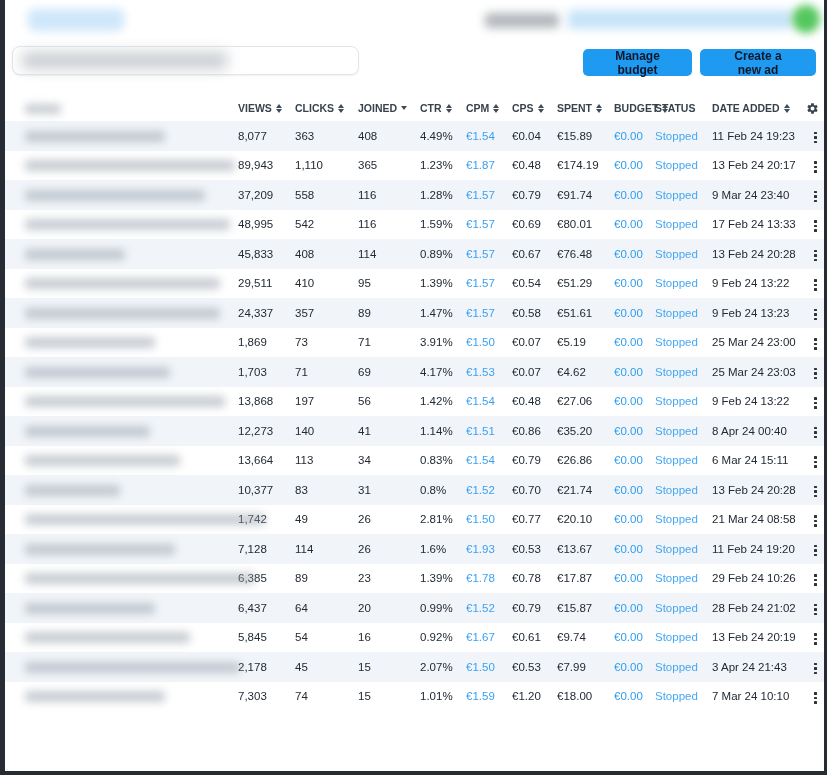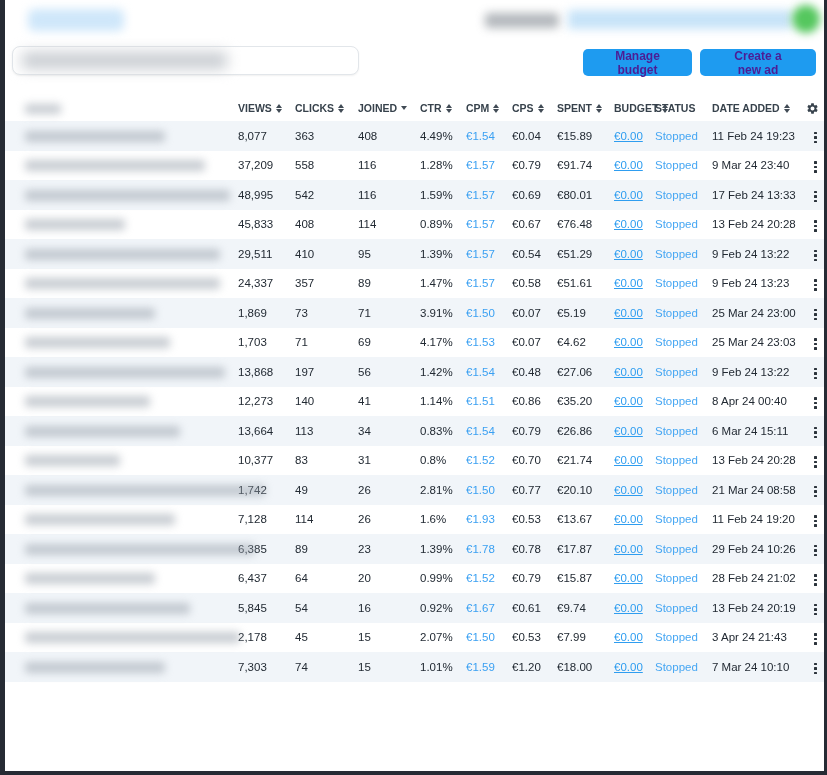--- a/index.html
+++ b/index.html
@@ -22,34 +22,34 @@
   .userlink{position:absolute;left:563px;top:10px;width:224px;height:19px;background:#c7e3f8;}
   .avatar{position:absolute;left:787px;top:5px;width:28px;height:28px;border-radius:50%;background:#55c75e;filter:blur(4px);}
   .search-wrap{position:absolute;left:7px;top:46px;width:347px;height:29px;}
   .search-wrap input{
     width:100%;height:100%;box-sizing:border-box;border:1px solid #e2e6ea;border-radius:8px;
     box-shadow:0 1px 2px rgba(0,0,0,.06);outline:none;padding:0 10px;font:12px "Liberation Sans",sans-serif;
   }
   .ph{position:absolute;left:10px;top:6px;width:205px;height:17px;background:#c9cdd2;filter:blur(7px);}
   .btn{
     position:absolute;top:49px;height:27px;border:none;border-radius:5px;cursor:pointer;
-    background:#1e9bf0;color:#4c1d95;font:bold 12px "Liberation Sans",sans-serif;padding:0 27px;
+    background:#1e9bf0;color:#0f172a;font:bold 12px "Liberation Sans",sans-serif;padding:0 27px;
   }
   #btn-budget{left:578px;width:109px;}
   #btn-create{left:695px;width:116px;}
   
   table{border-collapse:collapse;table-layout:fixed;width:819px;font-size:11.5px;color:#222a33;}
   th,td{padding:0;text-align:left;vertical-align:middle;white-space:nowrap;overflow:visible;}
   thead tr{height:26px;}
   th{font-size:10.5px;font-weight:bold;color:#37424c;}
   tbody tr{height:29.5px;}
   tbody tr:nth-child(odd){background:#f1f5f9;}
   .col-name{padding-left:20px;}
   td.blue-cpm{color:#3aa0f2;}
-  td.blue-budget{color:#2e9df0;text-decoration:underline;}
+  td.blue-budget{color:#2e9df0;}
   td.status-cell{color:#47a7f3;}
   td.date-cell{padding-left:0;}
   .bar{display:inline-block;height:11px;background:#9aa3ad;opacity:.55;border-radius:3px;filter:blur(4px);vertical-align:middle;}
   .hdr-bar{width:36px;height:10px;}
   
   .sort{display:inline-flex;flex-direction:column;gap:1px;margin-left:4px;vertical-align:middle;position:relative;top:-1px;}
   .sort i{width:0;height:0;border-left:3.5px solid transparent;border-right:3.5px solid transparent;display:block;}
   .sort .up{border-bottom:4px solid #414b55;}
   .sort .down{border-top:4px solid #414b55;}
   
@@ -149,20 +149,38 @@
           <td class="col-budget blue-budget">€0.00</td>
           <td class="col-status status-cell">Stopped</td>
           <td class="col-date_added date-cell">11 Feb 24 19:23</td>
           <td class="col-actions"><span class="kebab">
               <i></i>
               <i></i>
               <i></i>
             </span></td>
         </tr>
         <tr>
+          <td class="col-name"><span class="bar" style="width: 210px;"></span></td>
+          <td class="col-views">89,943</td>
+          <td class="col-clicks">1,110</td>
+          <td class="col-joined">365</td>
+          <td class="col-ctr">1.23%</td>
+          <td class="col-cpm blue-cpm">€1.87</td>
+          <td class="col-cps">€0.48</td>
+          <td class="col-spent">€174.19</td>
+          <td class="col-budget blue-budget">€0.00</td>
+          <td class="col-status status-cell">Stopped</td>
+          <td class="col-date_added date-cell">13 Feb 24 20:17</td>
+          <td class="col-actions"><span class="kebab">
+              <i></i>
+              <i></i>
+              <i></i>
+            </span></td>
+        </tr>
+        <tr>
           <td class="col-name"><span class="bar" style="width: 180px;"></span></td>
           <td class="col-views">37,209</td>
           <td class="col-clicks">558</td>
           <td class="col-joined">116</td>
           <td class="col-ctr">1.28%</td>
           <td class="col-cpm blue-cpm">€1.57</td>
           <td class="col-cps">€0.79</td>
           <td class="col-spent">€91.74</td>
           <td class="col-budget blue-budget">€0.00</td>
           <td class="col-status status-cell">Stopped</td>

